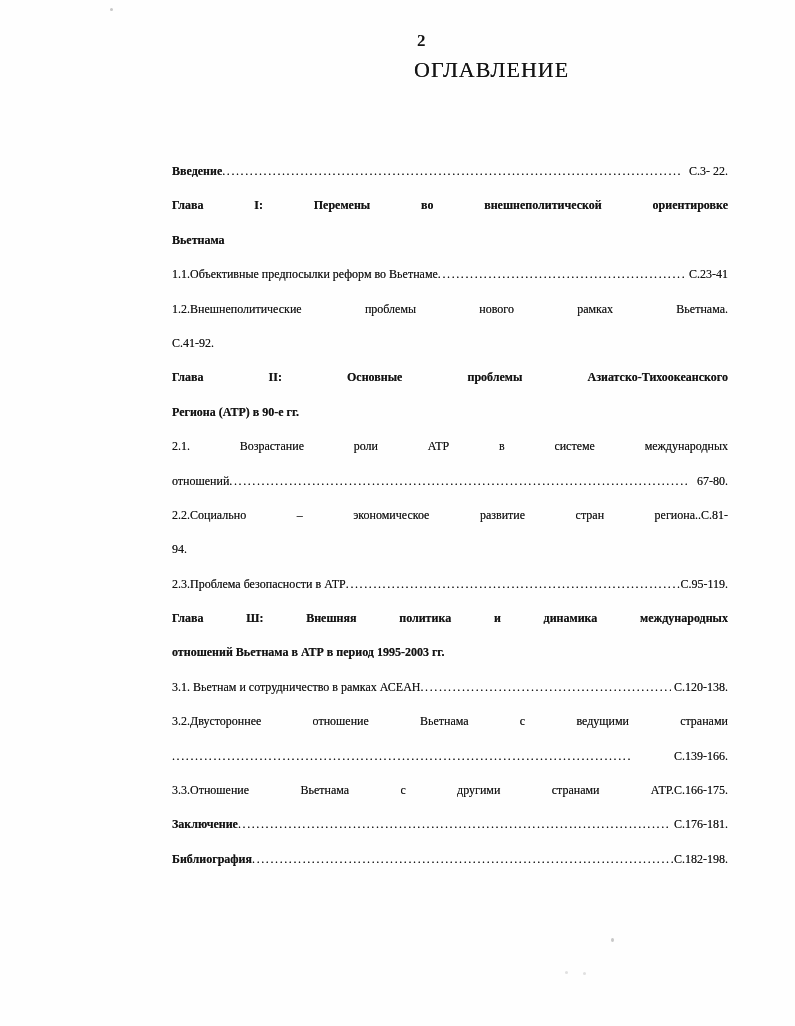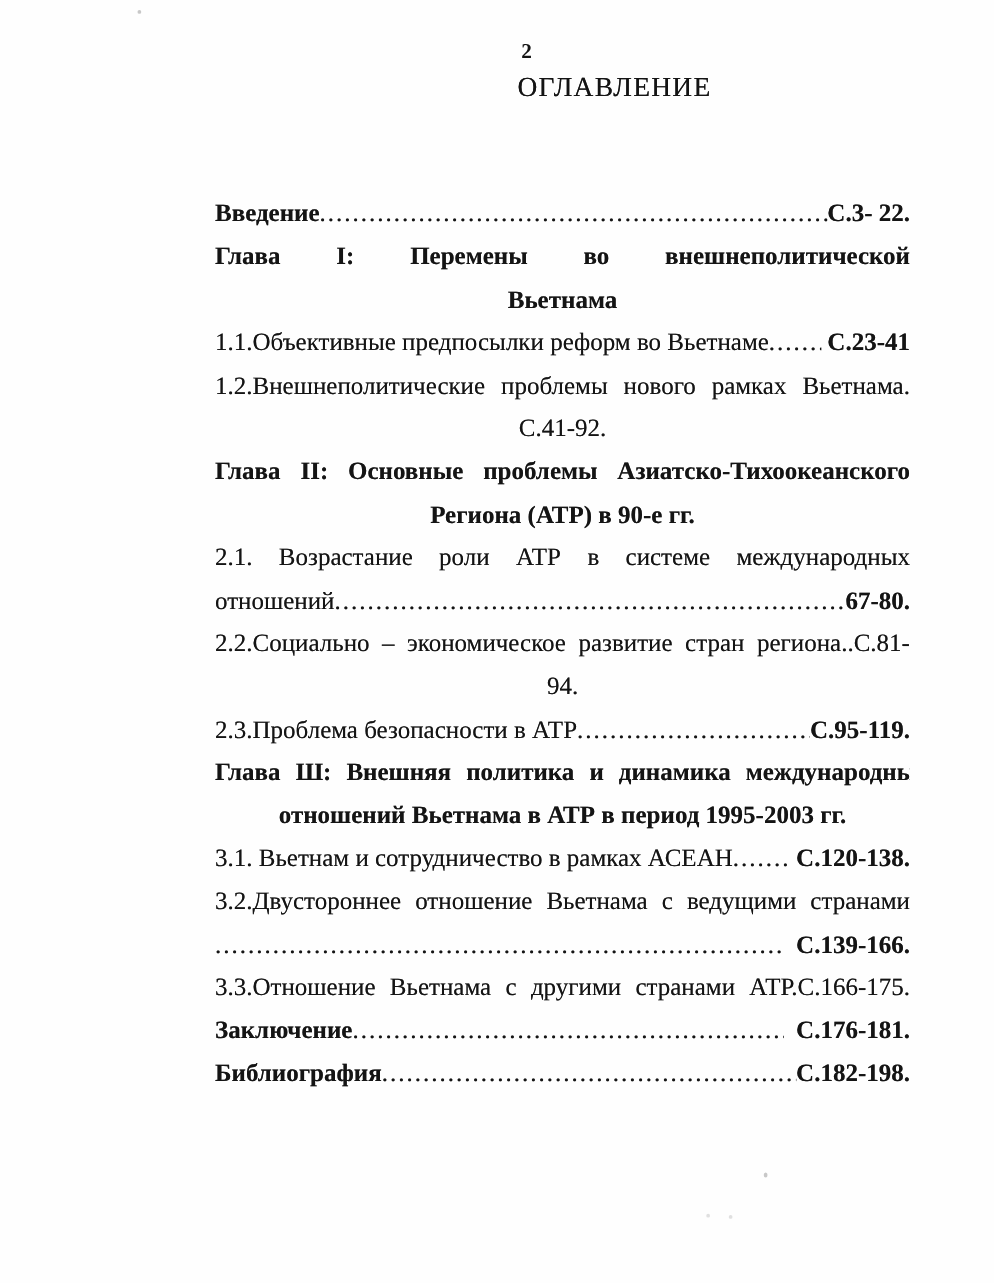--- a/index.html
+++ b/index.html
@@ -35,63 +35,62 @@
   }
   .toc {
     position: absolute;
     top: 154px;
     left: 172px;
     width: 556px;
   }
   .toc-row {
     height: 34.4px;
     line-height: 34.4px;
-    font-size: 20px;
+    font-size: 12px;
     overflow: hidden;
     text-shadow: 0 0 0.4px rgba(0,0,0,0.6);
     white-space: pre;
-    text-align: center;
   }
   .toc-row.bold { font-weight: bold; gap: 12px; }
   .toc-row.justify {
     display: flex;
     justify-content: space-between;
     white-space: pre;
   }
   .toc-row.leader { display: flex; }
   .entry-label { flex: 0 0 auto; white-space: pre; }
   .entry-label.bold { font-weight: bold; }
   .entry-dots {
     flex: 1 1 auto;
     overflow: hidden;
     white-space: nowrap;
     letter-spacing: 1.6px;
     font-weight: normal;
   }
   .entry-pages {
     flex: 0 0 auto;
     white-space: pre;
-    font-weight: bold;
+    font-weight: normal;
   }
   .speck {
     position: absolute;
     background: #9a9a9a;
     border-radius: 50%;
     opacity: 0.55;
   }
 </style>
 </head>
 <body>
 
 <div class="page">
   <div class="page-number">2</div>
   <div class="doc-title">ОГЛАВЛЕНИЕ</div>
   <div class="toc">
       <div class="toc-row leader"><span class="entry-label bold">Введение</span><span class="entry-dots">....................................................................................................</span><span class="entry-pages">С.3- 22.</span></div>
-      <div class="toc-row justify bold"><span class="entry-word">Глава</span><span class="entry-word">I:</span><span class="entry-word">Перемены</span><span class="entry-word">во</span><span class="entry-word">внешнеполитической</span></div>
+      <div class="toc-row justify bold"><span class="entry-word">Глава</span><span class="entry-word">I:</span><span class="entry-word">Перемены</span><span class="entry-word">во</span><span class="entry-word">внешнеполитической</span><span class="entry-word">ориентировке</span></div>
       <div class="toc-row left bold">Вьетнама</div>
       <div class="toc-row leader"><span class="entry-label">1.1.Объективные предпосылки реформ во Вьетнаме</span><span class="entry-dots">....................................................................................................</span><span class="entry-pages"> С.23-41</span></div>
       <div class="toc-row justify"><span class="entry-word">1.2.Внешнеполитические</span><span class="entry-word">проблемы</span><span class="entry-word">нового</span><span class="entry-word">рамках</span><span class="entry-word">Вьетнама.</span></div>
       <div class="toc-row left">С.41-92.</div>
       <div class="toc-row justify bold"><span class="entry-word">Глава</span><span class="entry-word">II:</span><span class="entry-word">Основные</span><span class="entry-word">проблемы</span><span class="entry-word">Азиатско-Тихоокеанского</span></div>
       <div class="toc-row left bold">Региона (АТР) в 90-е гг.</div>
       <div class="toc-row justify"><span class="entry-word">2.1.</span><span class="entry-word">Возрастание</span><span class="entry-word">роли</span><span class="entry-word">АТР</span><span class="entry-word">в</span><span class="entry-word">системе</span><span class="entry-word">международных</span></div>
       <div class="toc-row leader"><span class="entry-label">отношений</span><span class="entry-dots">....................................................................................................</span><span class="entry-pages">67-80.</span></div>
       <div class="toc-row justify"><span class="entry-word">2.2.Социально</span><span class="entry-word">–</span><span class="entry-word">экономическое</span><span class="entry-word">развитие</span><span class="entry-word">стран</span><span class="entry-word">региона..С.81-</span></div>
       <div class="toc-row left">94.</div>

